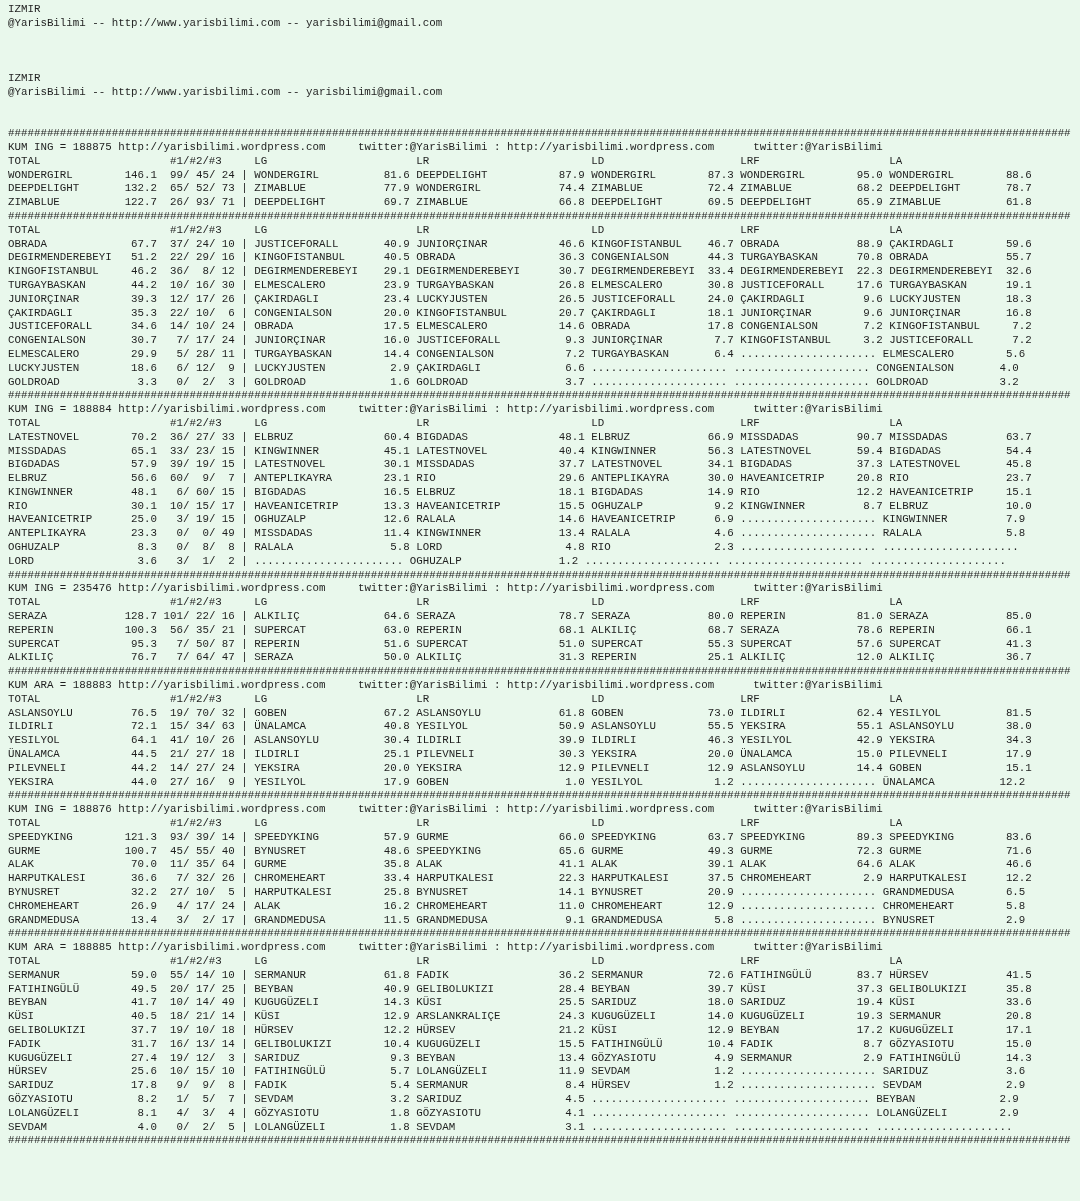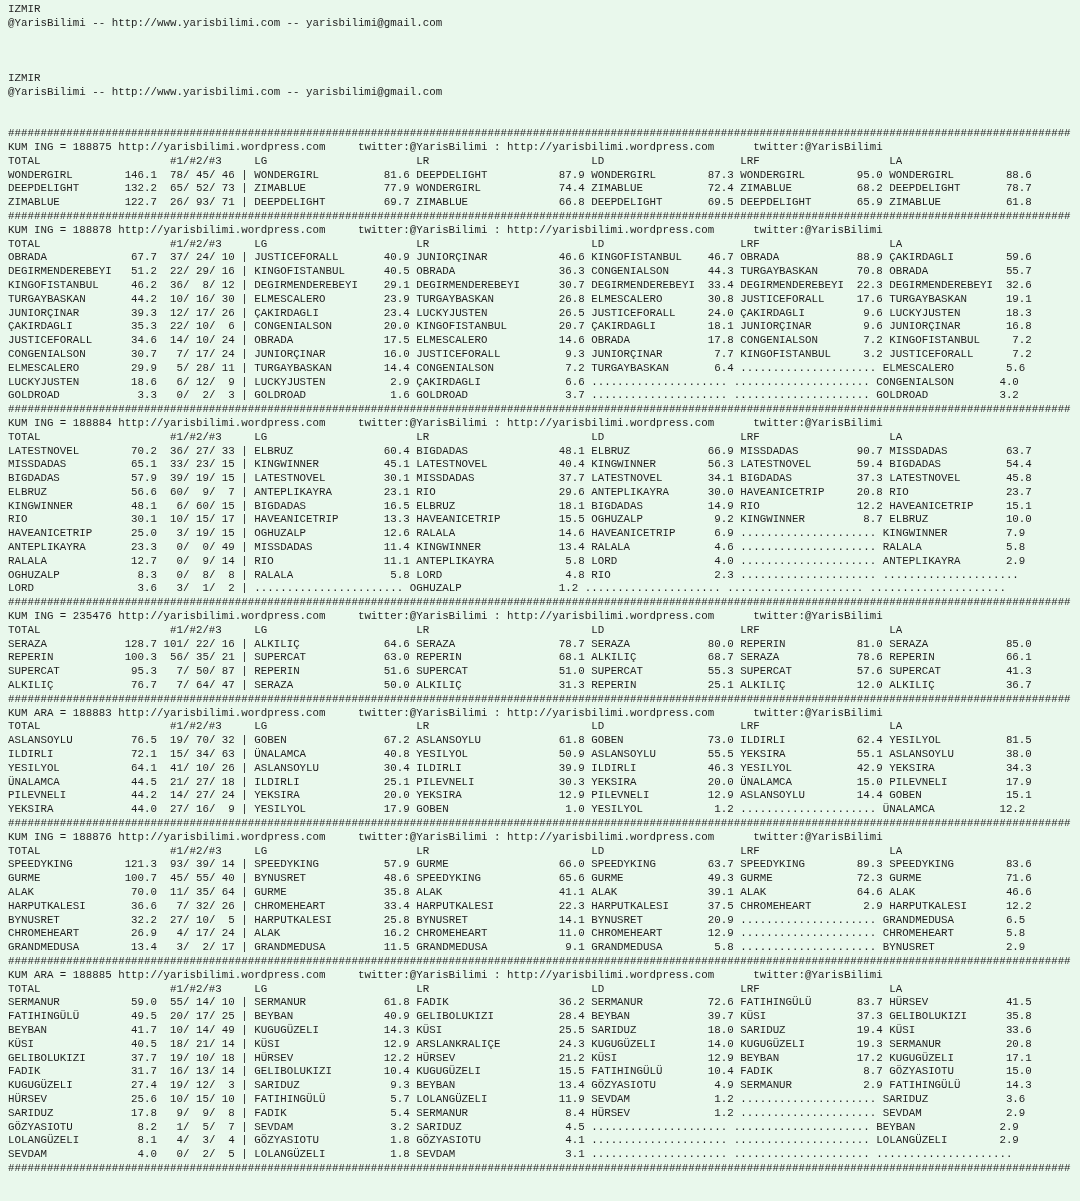--- a/index.html
+++ b/index.html
@@ -26,25 +26,24 @@
   <div class="line">IZMIR</div>
   <div class="line">@YarisBilimi -- http://www.yarisbilimi.com -- yarisbilimi@gmail.com</div>
   <div class="blank">&nbsp;</div>
   <div class="blank">&nbsp;</div>
 </header>
 
 <main id="report">
     <div class="line"><span>####################################################################################################################################################################</span></div>
     <div class="line"><span>KUM ING = 188875</span><span> </span><span>http://yarisbilimi.wordpress.com</span><span>     </span><span>twitter:@YarisBilimi</span><span> : </span><span>http://yarisbilimi.wordpress.com</span><span>      </span><span>twitter:@YarisBilimi</span></div>
     <div class="line"><span>TOTAL                    </span><span>#1/#2/#3     </span><span>LG                       </span><span>LR                         </span><span>LD                     </span><span>LRF                    </span><span>LA</span></div>
-    <div class="line"><span>WONDERGIRL       </span><span> 146.1</span><span> </span><span> 78/ 45/ 46</span><span> | </span><span>WONDERGIRL          81.6 </span><span>DEEPDELIGHT           87.9 </span><span>WONDERGIRL        87.3 </span><span>WONDERGIRL        95.0 </span><span>WONDERGIRL        88.6</span></div>
+    <div class="line"><span>WONDERGIRL       </span><span> 146.1</span><span> </span><span> 99/ 45/ 24</span><span> | </span><span>WONDERGIRL          81.6 </span><span>DEEPDELIGHT           87.9 </span><span>WONDERGIRL        87.3 </span><span>WONDERGIRL        95.0 </span><span>WONDERGIRL        88.6</span></div>
     <div class="line"><span>DEEPDELIGHT      </span><span> 132.2</span><span> </span><span> 65/ 52/ 73</span><span> | </span><span>ZIMABLUE            77.9 </span><span>WONDERGIRL            74.4 </span><span>ZIMABLUE          72.4 </span><span>ZIMABLUE          68.2 </span><span>DEEPDELIGHT       78.7</span></div>
     <div class="line"><span>ZIMABLUE         </span><span> 122.7</span><span> </span><span> 26/ 93/ 71</span><span> | </span><span>DEEPDELIGHT         69.7 </span><span>ZIMABLUE              66.8 </span><span>DEEPDELIGHT       69.5 </span><span>DEEPDELIGHT       65.9 </span><span>ZIMABLUE          61.8</span></div>
     <div class="line"><span>####################################################################################################################################################################</span></div>
-    <div class="line"><span>KUM ING = 188878</span><span> </span><span>http://yarisbilimi.wordpress.com</span><span>     </span><span>twitter:@YarisBilimi</span><span> : </span><span>http://yarisbilimi.wordpress.com</span><span>      </span><span>twitter:@YarisBilimi</span></div>
     <div class="line"><span>TOTAL                    </span><span>#1/#2/#3     </span><span>LG                       </span><span>LR                         </span><span>LD                     </span><span>LRF                    </span><span>LA</span></div>
     <div class="line"><span>OBRADA           </span><span>  67.7</span><span> </span><span> 37/ 24/ 10</span><span> | </span><span>JUSTICEFORALL       40.9 </span><span>JUNIORÇINAR           46.6 </span><span>KINGOFISTANBUL    46.7 </span><span>OBRADA            88.9 </span><span>ÇAKIRDAGLI        59.6</span></div>
     <div class="line"><span>DEGIRMENDEREBEYI </span><span>  51.2</span><span> </span><span> 22/ 29/ 16</span><span> | </span><span>KINGOFISTANBUL      40.5 </span><span>OBRADA                36.3 </span><span>CONGENIALSON      44.3 </span><span>TURGAYBASKAN      70.8 </span><span>OBRADA            55.7</span></div>
     <div class="line"><span>KINGOFISTANBUL   </span><span>  46.2</span><span> </span><span> 36/  8/ 12</span><span> | </span><span>DEGIRMENDEREBEYI    29.1 </span><span>DEGIRMENDEREBEYI      30.7 </span><span>DEGIRMENDEREBEYI  33.4 </span><span>DEGIRMENDEREBEYI  22.3 </span><span>DEGIRMENDEREBEYI  32.6</span></div>
     <div class="line"><span>TURGAYBASKAN     </span><span>  44.2</span><span> </span><span> 10/ 16/ 30</span><span> | </span><span>ELMESCALERO         23.9 </span><span>TURGAYBASKAN          26.8 </span><span>ELMESCALERO       30.8 </span><span>JUSTICEFORALL     17.6 </span><span>TURGAYBASKAN      19.1</span></div>
     <div class="line"><span>JUNIORÇINAR      </span><span>  39.3</span><span> </span><span> 12/ 17/ 26</span><span> | </span><span>ÇAKIRDAGLI          23.4 </span><span>LUCKYJUSTEN           26.5 </span><span>JUSTICEFORALL     24.0 </span><span>ÇAKIRDAGLI         9.6 </span><span>LUCKYJUSTEN       18.3</span></div>
     <div class="line"><span>ÇAKIRDAGLI       </span><span>  35.3</span><span> </span><span> 22/ 10/  6</span><span> | </span><span>CONGENIALSON        20.0 </span><span>KINGOFISTANBUL        20.7 </span><span>ÇAKIRDAGLI        18.1 </span><span>JUNIORÇINAR        9.6 </span><span>JUNIORÇINAR       16.8</span></div>
     <div class="line"><span>JUSTICEFORALL    </span><span>  34.6</span><span> </span><span> 14/ 10/ 24</span><span> | </span><span>OBRADA              17.5 </span><span>ELMESCALERO           14.6 </span><span>OBRADA            17.8 </span><span>CONGENIALSON       7.2 </span><span>KINGOFISTANBUL     7.2</span></div>
     <div class="line"><span>CONGENIALSON     </span><span>  30.7</span><span> </span><span>  7/ 17/ 24</span><span> | </span><span>JUNIORÇINAR         16.0 </span><span>JUSTICEFORALL          9.3 </span><span>JUNIORÇINAR        7.7 </span><span>KINGOFISTANBUL     3.2 </span><span>JUSTICEFORALL      7.2</span></div>
     <div class="line"><span>ELMESCALERO      </span><span>  29.9</span><span> </span><span>  5/ 28/ 11</span><span> | </span><span>TURGAYBASKAN        14.4 </span><span>CONGENIALSON           7.2 </span><span>TURGAYBASKAN       6.4 </span><span>..................... </span><span>ELMESCALERO        5.6</span></div>
@@ -54,21 +53,20 @@
     <div class="line"><span>KUM ING = 188884</span><span> </span><span>http://yarisbilimi.wordpress.com</span><span>     </span><span>twitter:@YarisBilimi</span><span> : </span><span>http://yarisbilimi.wordpress.com</span><span>      </span><span>twitter:@YarisBilimi</span></div>
     <div class="line"><span>TOTAL                    </span><span>#1/#2/#3     </span><span>LG                       </span><span>LR                         </span><span>LD                     </span><span>LRF                    </span><span>LA</span></div>
     <div class="line"><span>LATESTNOVEL      </span><span>  70.2</span><span> </span><span> 36/ 27/ 33</span><span> | </span><span>ELBRUZ              60.4 </span><span>BIGDADAS              48.1 </span><span>ELBRUZ            66.9 </span><span>MISSDADAS         90.7 </span><span>MISSDADAS         63.7</span></div>
     <div class="line"><span>MISSDADAS        </span><span>  65.1</span><span> </span><span> 33/ 23/ 15</span><span> | </span><span>KINGWINNER          45.1 </span><span>LATESTNOVEL           40.4 </span><span>KINGWINNER        56.3 </span><span>LATESTNOVEL       59.4 </span><span>BIGDADAS          54.4</span></div>
     <div class="line"><span>BIGDADAS         </span><span>  57.9</span><span> </span><span> 39/ 19/ 15</span><span> | </span><span>LATESTNOVEL         30.1 </span><span>MISSDADAS             37.7 </span><span>LATESTNOVEL       34.1 </span><span>BIGDADAS          37.3 </span><span>LATESTNOVEL       45.8</span></div>
     <div class="line"><span>ELBRUZ           </span><span>  56.6</span><span> </span><span> 60/  9/  7</span><span> | </span><span>ANTEPLIKAYRA        23.1 </span><span>RIO                   29.6 </span><span>ANTEPLIKAYRA      30.0 </span><span>HAVEANICETRIP     20.8 </span><span>RIO               23.7</span></div>
     <div class="line"><span>KINGWINNER       </span><span>  48.1</span><span> </span><span>  6/ 60/ 15</span><span> | </span><span>BIGDADAS            16.5 </span><span>ELBRUZ                18.1 </span><span>BIGDADAS          14.9 </span><span>RIO               12.2 </span><span>HAVEANICETRIP     15.1</span></div>
     <div class="line"><span>RIO              </span><span>  30.1</span><span> </span><span> 10/ 15/ 17</span><span> | </span><span>HAVEANICETRIP       13.3 </span><span>HAVEANICETRIP         15.5 </span><span>OGHUZALP           9.2 </span><span>KINGWINNER         8.7 </span><span>ELBRUZ            10.0</span></div>
     <div class="line"><span>HAVEANICETRIP    </span><span>  25.0</span><span> </span><span>  3/ 19/ 15</span><span> | </span><span>OGHUZALP            12.6 </span><span>RALALA                14.6 </span><span>HAVEANICETRIP      6.9 </span><span>..................... </span><span>KINGWINNER         7.9</span></div>
     <div class="line"><span>ANTEPLIKAYRA     </span><span>  23.3</span><span> </span><span>  0/  0/ 49</span><span> | </span><span>MISSDADAS           11.4 </span><span>KINGWINNER            13.4 </span><span>RALALA             4.6 </span><span>..................... </span><span>RALALA             5.8</span></div>
-    <div class="line"><span>RALALA           </span><span>  12.7</span><span> </span><span>  0/  9/ 14</span><span> | </span><span>RIO                 11.1 </span><span>ANTEPLIKAYRA           5.8 </span><span>LORD               4.0 </span><span>..................... </span><span>ANTEPLIKAYRA       2.9</span></div>
     <div class="line"><span>OGHUZALP         </span><span>   8.3</span><span> </span><span>  0/  8/  8</span><span> | </span><span>RALALA               5.8 </span><span>LORD                   4.8 </span><span>RIO                2.3 </span><span>..................... </span><span>.....................</span></div>
     <div class="line"><span>LORD             </span><span>   3.6</span><span> </span><span>  3/  1/  2</span><span> | </span><span>....................... </span><span>OGHUZALP               1.2 </span><span>..................... </span><span>..................... </span><span>.....................</span></div>
     <div class="line"><span>####################################################################################################################################################################</span></div>
     <div class="line"><span>KUM ING = 235476</span><span> </span><span>http://yarisbilimi.wordpress.com</span><span>     </span><span>twitter:@YarisBilimi</span><span> : </span><span>http://yarisbilimi.wordpress.com</span><span>      </span><span>twitter:@YarisBilimi</span></div>
     <div class="line"><span>TOTAL                    </span><span>#1/#2/#3     </span><span>LG                       </span><span>LR                         </span><span>LD                     </span><span>LRF                    </span><span>LA</span></div>
     <div class="line"><span>SERAZA           </span><span> 128.7</span><span> </span><span>101/ 22/ 16</span><span> | </span><span>ALKILIÇ             64.6 </span><span>SERAZA                78.7 </span><span>SERAZA            80.0 </span><span>REPERIN           81.0 </span><span>SERAZA            85.0</span></div>
     <div class="line"><span>REPERIN          </span><span> 100.3</span><span> </span><span> 56/ 35/ 21</span><span> | </span><span>SUPERCAT            63.0 </span><span>REPERIN               68.1 </span><span>ALKILIÇ           68.7 </span><span>SERAZA            78.6 </span><span>REPERIN           66.1</span></div>
     <div class="line"><span>SUPERCAT         </span><span>  95.3</span><span> </span><span>  7/ 50/ 87</span><span> | </span><span>REPERIN             51.6 </span><span>SUPERCAT              51.0 </span><span>SUPERCAT          55.3 </span><span>SUPERCAT          57.6 </span><span>SUPERCAT          41.3</span></div>
     <div class="line"><span>ALKILIÇ          </span><span>  76.7</span><span> </span><span>  7/ 64/ 47</span><span> | </span><span>SERAZA              50.0 </span><span>ALKILIÇ               31.3 </span><span>REPERIN           25.1 </span><span>ALKILIÇ           12.0 </span><span>ALKILIÇ           36.7</span></div>
     <div class="line"><span>####################################################################################################################################################################</span></div>

